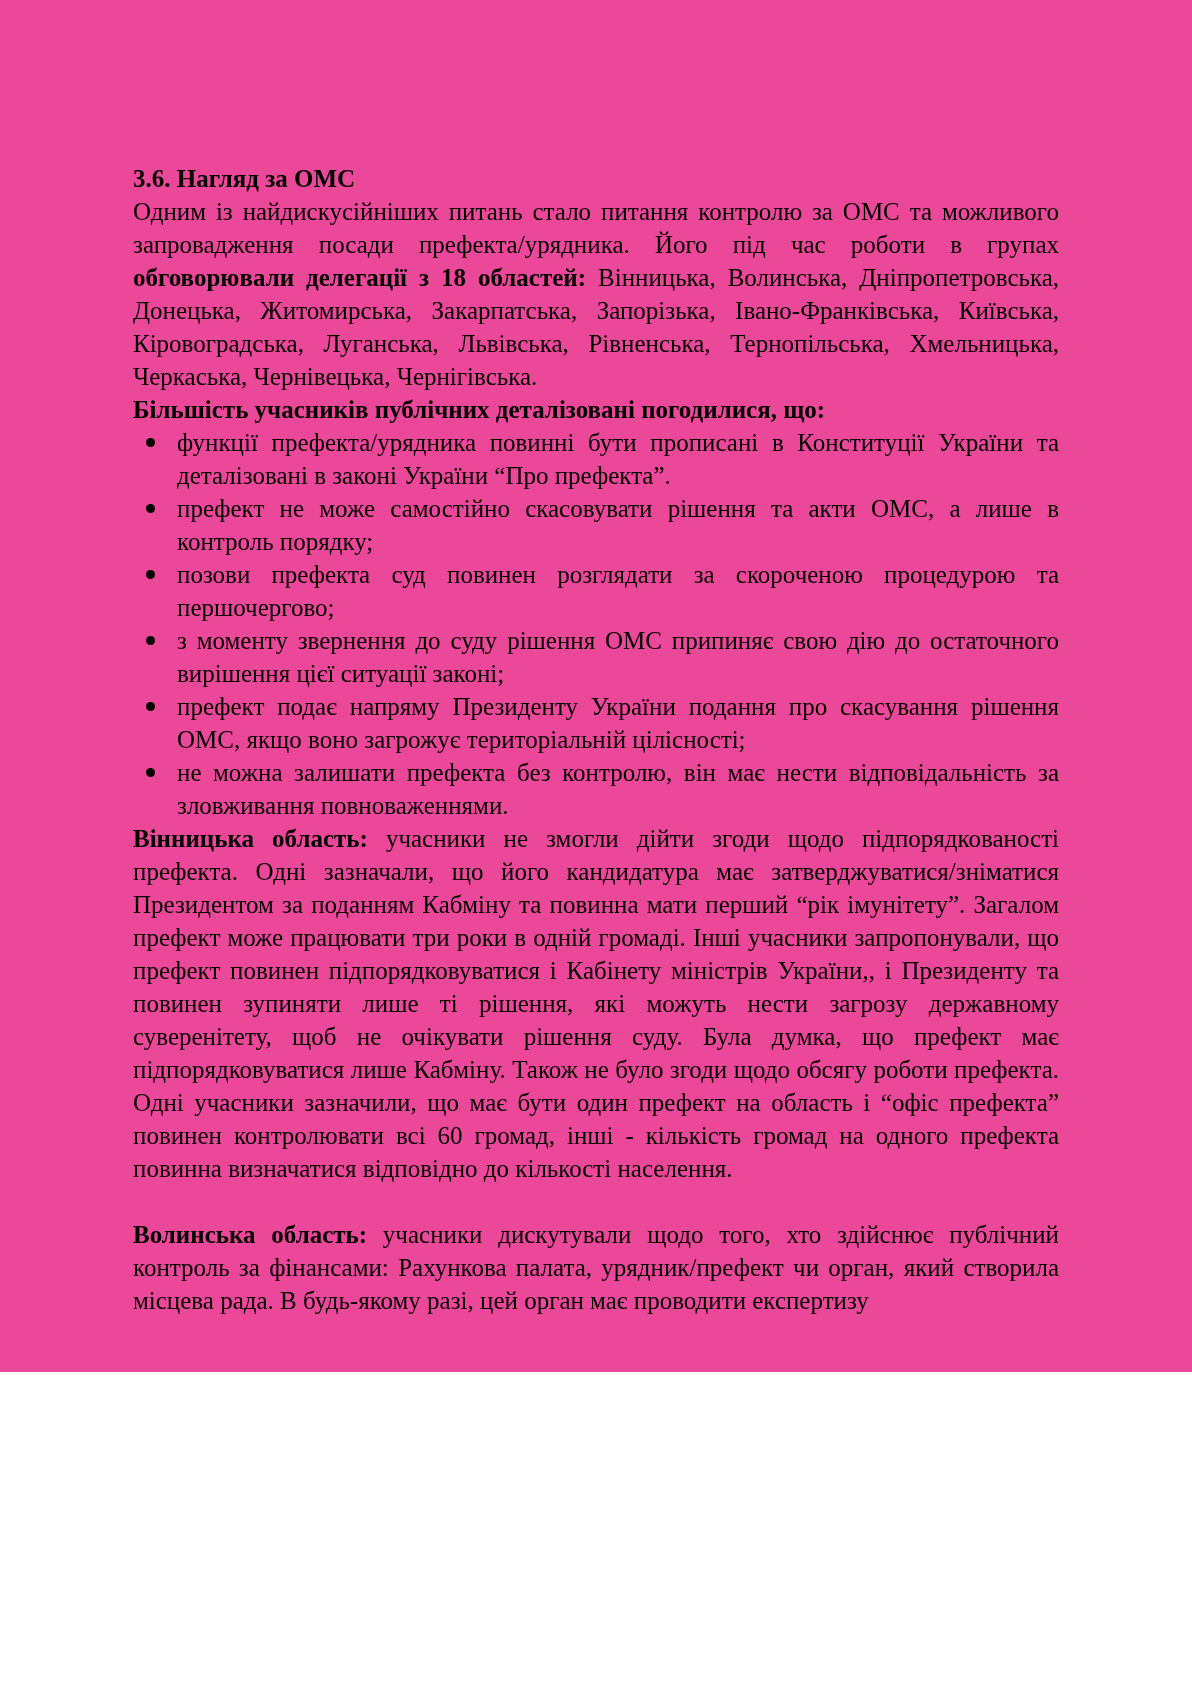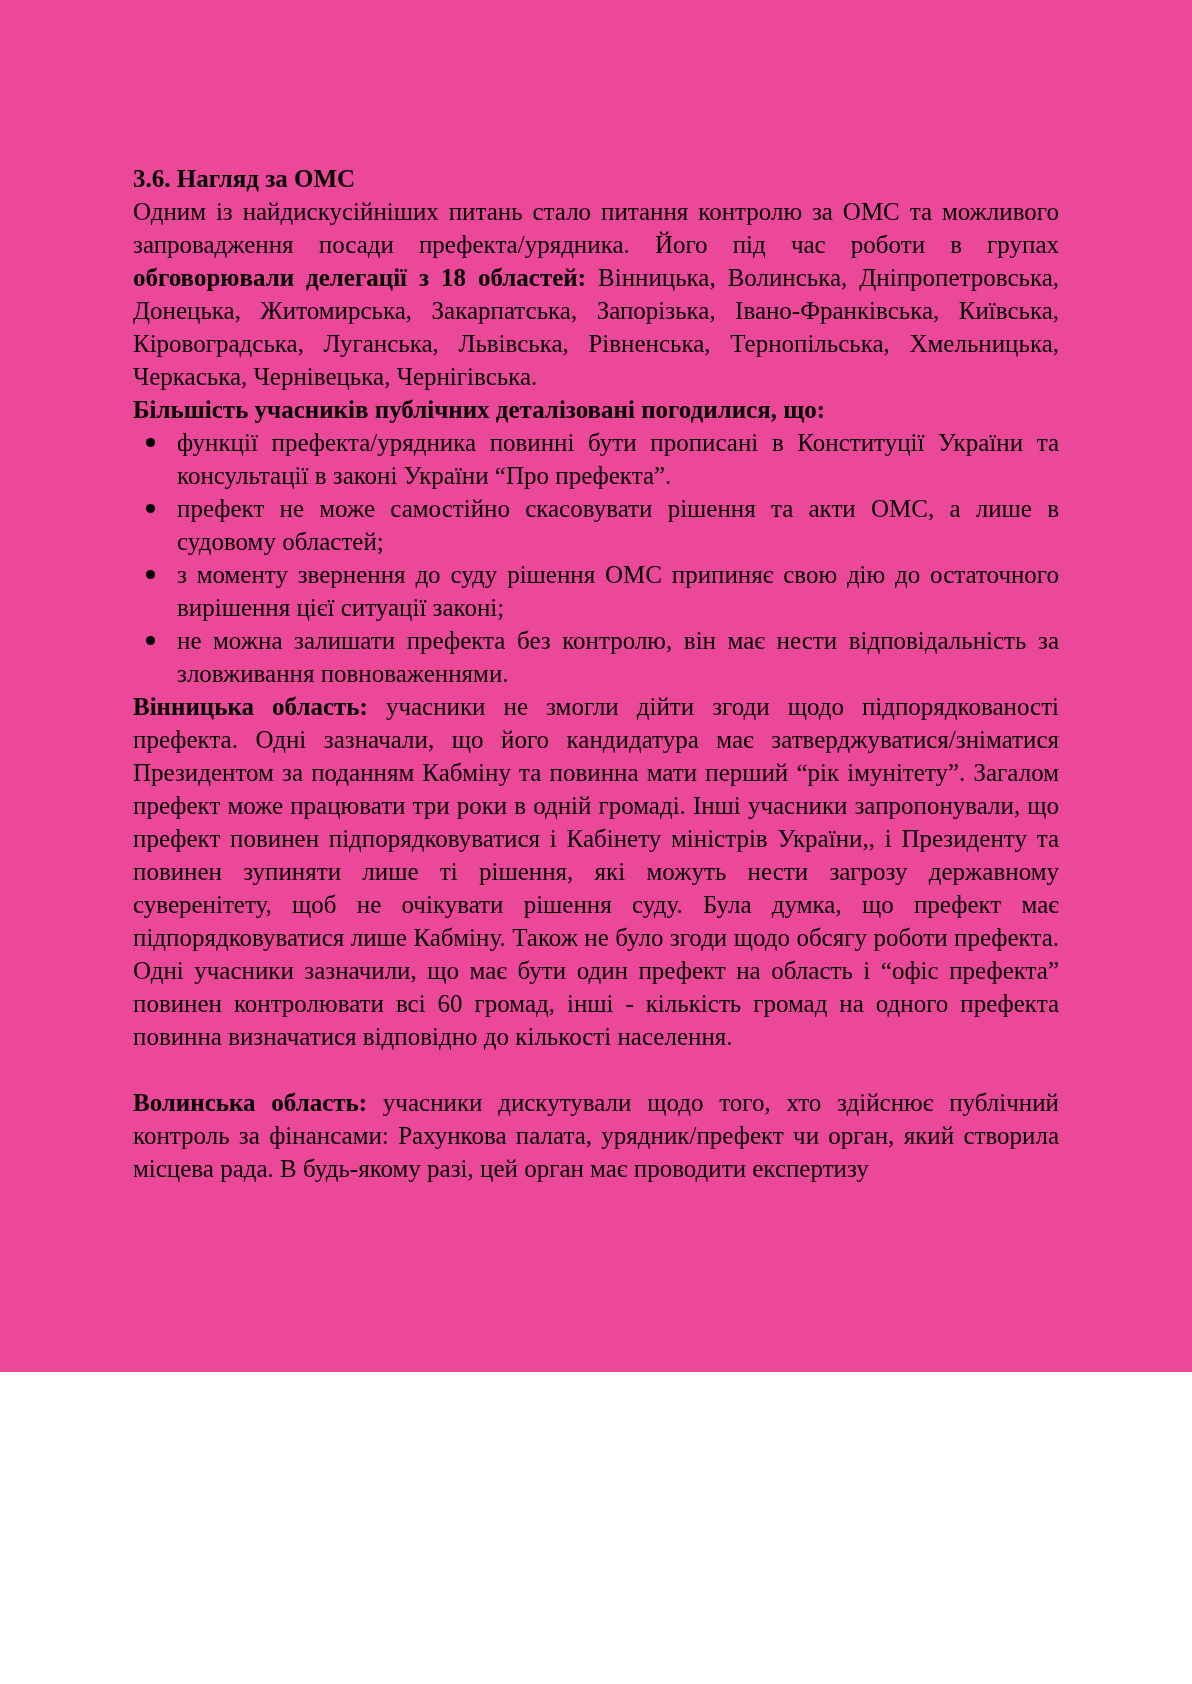--- a/index.html
+++ b/index.html
@@ -61,23 +61,25 @@
 <div class="page">
   <div class="doc">
 
     <p class="b">3.6. Нагляд за ОМС</p>
 
     <p><span>Одним із найдискусійніших питань стало питання контролю за ОМС та можливого запровадження посади префекта/урядника. Його під час роботи в групах </span><span class="b">обговорювали делегації з 18 областей:</span><span> Вінницька, Волинська, Дніпропетровська, Донецька, Житомирська, Закарпатська, Запорізька, Івано-Франківська, Київська, Кіровоградська, Луганська, Львівська, Рівненська, Тернопільська, Хмельницька, Черкаська, Чернівецька, Чернігівська.</span></p>
 
     <p class="b">Більшість учасників публічних деталізовані погодилися, що:</p>
 
     <ul class="bullets">
-      <li><span class="dot"></span><span>функції префекта/урядника повинні бути прописані в Конституції України  та консультації в законі України “Про префекта”.</span></li>
-      <li><span class="dot"></span><span>префект не може самостійно скасовувати рішення та акти ОМС, а лише в судовому областей;</span></li>
+      <li><span class="dot"></span><span>функції префекта/урядника повинні бути прописані в Конституції України  та деталізовані в законі України “Про префекта”.</span></li>
+      <li><span class="dot"></span><span>префект не може самостійно скасовувати рішення та акти ОМС, а лише в контроль порядку;</span></li>
+      <li><span class="dot"></span><span>позови префекта суд повинен розглядати за скороченою процедурою та першочергово;</span></li>
       <li><span class="dot"></span><span>з моменту звернення до суду рішення ОМС припиняє свою дію до остаточного вирішення цієї ситуації законі;</span></li>
+      <li><span class="dot"></span><span>префект подає напряму Президенту України подання про скасування рішення ОМС, якщо воно загрожує територіальній цілісності;</span></li>
       <li><span class="dot"></span><span>не можна залишати префекта без контролю, він має нести відповідальність за зловживання повноваженнями.</span></li>
     </ul>
 
 
 
     <p><span class="b">Вінницька область:</span><span> учасники не змогли дійти згоди щодо підпорядкованості префекта. Одні зазначали, що його кандидатура має затверджуватися/зніматися Президентом за поданням Кабміну та повинна мати перший “рік імунітету”. Загалом префект може працювати три роки в одній громаді. Інші учасники запропонували, що префект повинен підпорядковуватися і Кабінету міністрів України,, і Президенту та повинен зупиняти лише ті рішення, які можуть нести загрозу державному суверенітету, щоб не очікувати рішення суду. Була думка, що префект має підпорядковуватися лише Кабміну. Також не було згоди щодо обсягу роботи префекта. Одні учасники зазначили, що має бути один префект на область і “офіс префекта” повинен контролювати всі 60 громад, інші - кількість громад на одного префекта повинна визначатися відповідно до кількості населення.</span></p>
 
     <p class="spaced"><span class="b">Волинська область:</span><span> учасники дискутували щодо того, хто здійснює публічний контроль за фінансами: Рахункова палата, урядник/префект чи орган, який створила місцева рада. В будь-якому разі, цей орган має проводити експертизу</span></p>
 
   </div>

